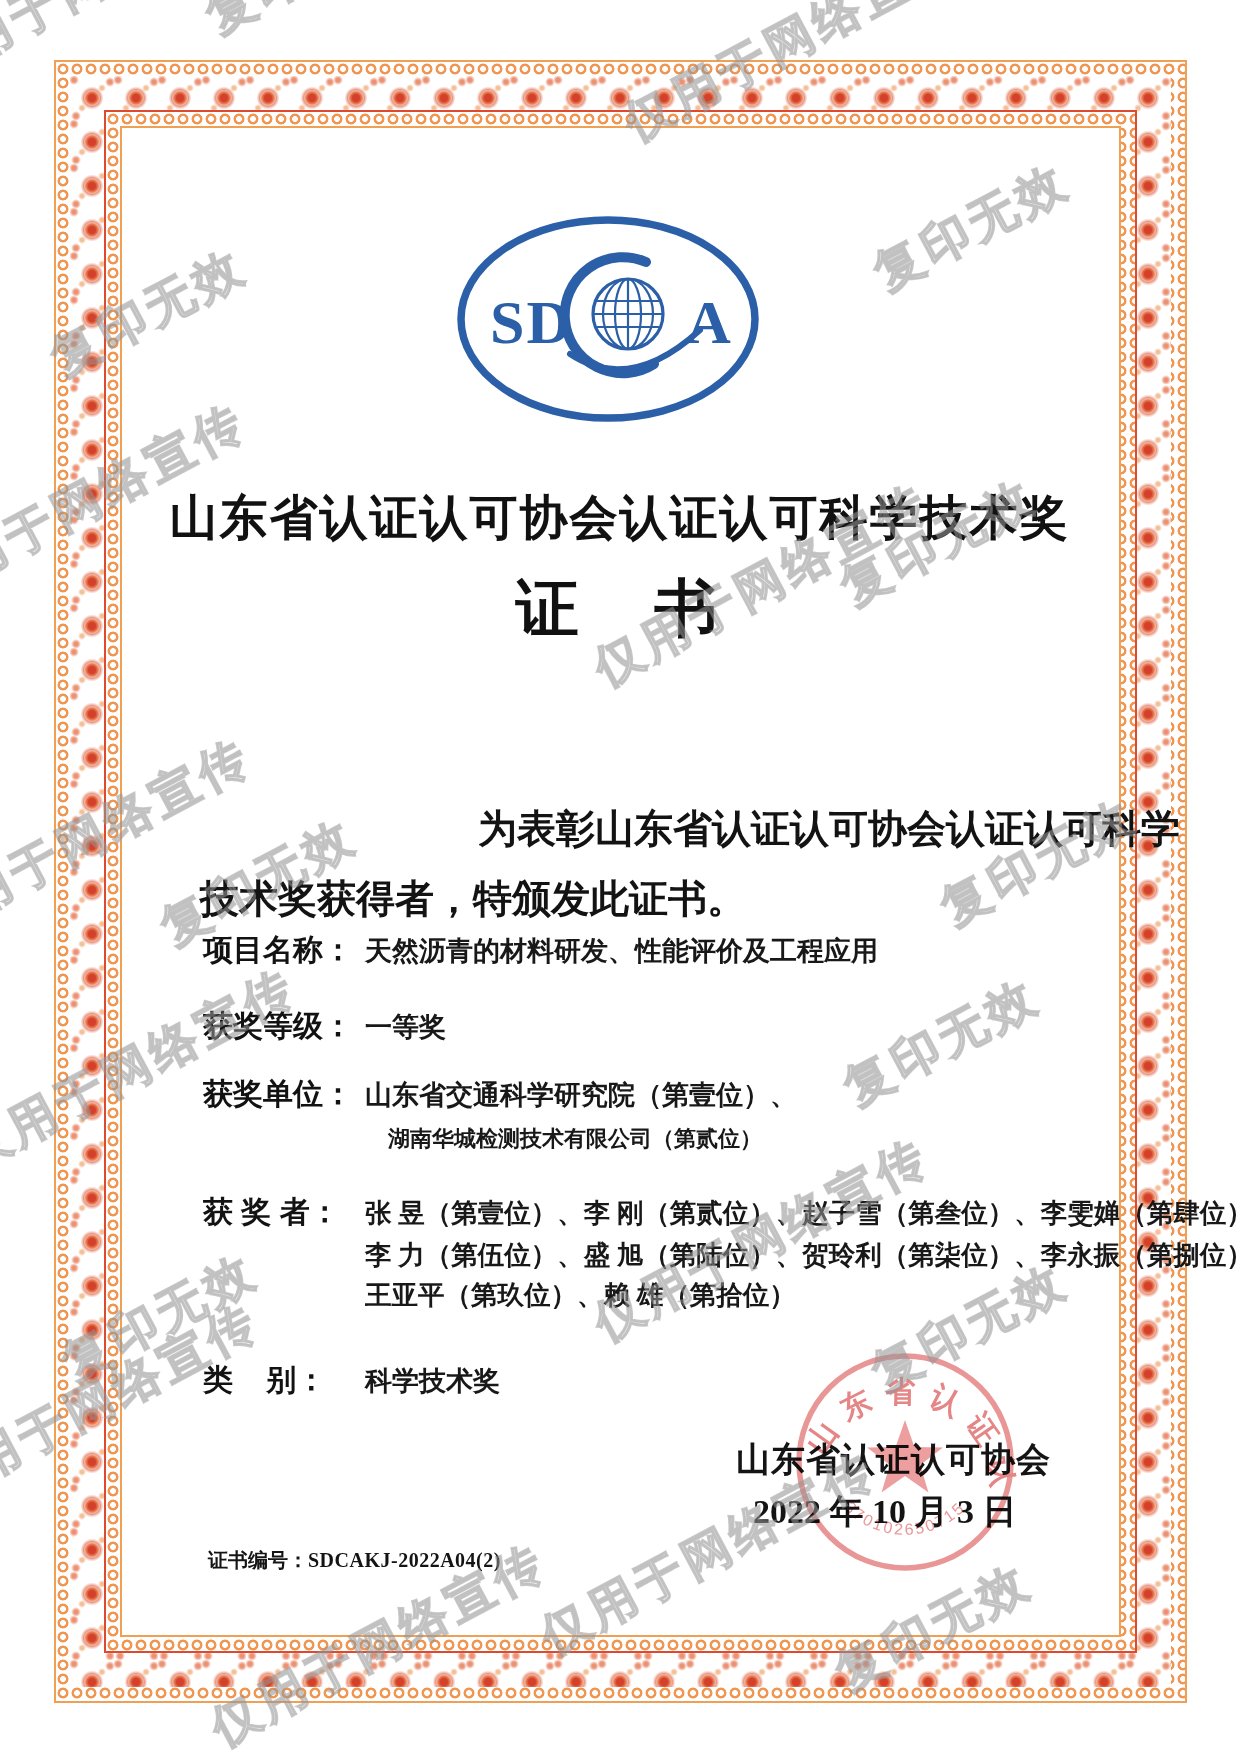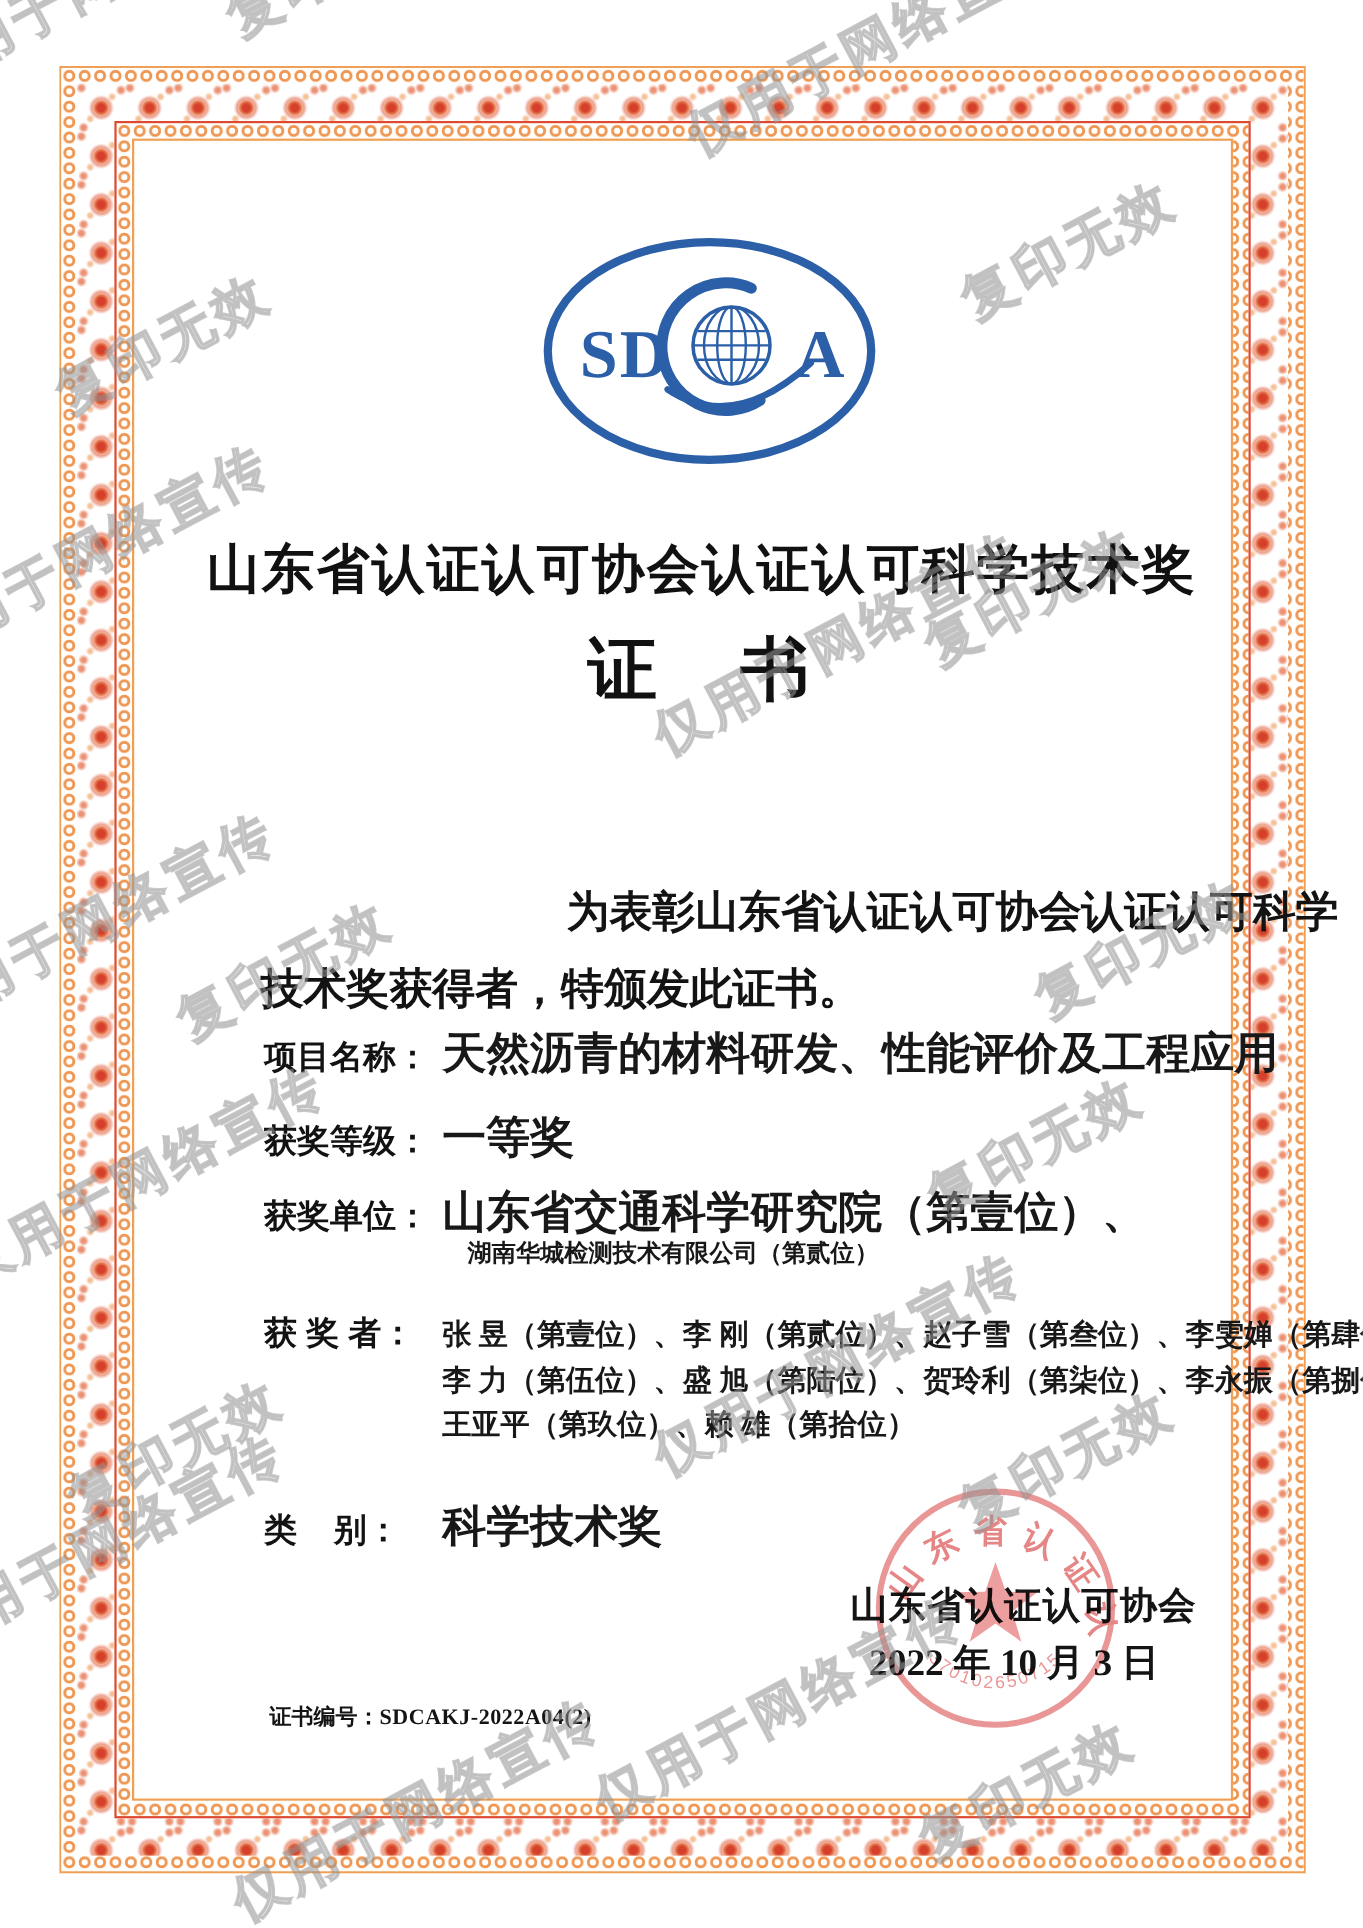--- a/index.html
+++ b/index.html
@@ -23,33 +23,33 @@
       radial-gradient(circle at 40px 40px, rgba(230,110,70,.75) 2px, rgba(230,110,70,0) 5px),
       radial-gradient(circle at 32px 12px, rgba(238,150,82,.6) 1.6px, rgba(238,150,82,0) 4px),
       radial-gradient(circle at 12px 32px, rgba(238,150,82,.6) 1.6px, rgba(238,150,82,0) 4px);
     background-size:44px 44px;}
   .band-beads-b{inset:48px;border:2px solid #dd4a30;background-color:#fff;
     background-image:radial-gradient(circle at 7px 7px,#fff 2.6px,#ee9652 3.2px,#ee9652 5.1px,#fff 5.8px);
     background-size:14px 14px;}
   .inner-panel{inset:64px;background:#fff;border:2px solid #f0a055;}
 
   
-  .content{position:absolute;inset:0;z-index:3;margin-left:37px;}
+  .content{position:absolute;inset:0;z-index:3;}
   .logo-box{position:absolute;left:452px;top:212px;width:312px;height:215px;}
   .cert-title{position:absolute;left:0;right:0;top:486px;text-align:center;
     font-family:"Liberation Sans",sans-serif;font-weight:700;font-size:48px;letter-spacing:2px;color:#111;}
   .cert-doctype{position:absolute;left:0;right:0;top:566px;text-align:center;
     font-family:"Liberation Sans",sans-serif;font-weight:700;font-size:63px;letter-spacing:6px;word-spacing:46px;color:#111;}
   .intro{position:absolute;left:200px;width:900px;font-size:39px;font-weight:600;color:#131313;}
   .intro1{top:802px;padding-left:80px;text-align:right;}
   .intro2{top:872px;}
   .frow{position:absolute;left:203px;white-space:nowrap;}
   .flabel{display:inline-block;width:162px;font-family:"Liberation Sans",sans-serif;
     font-weight:700;font-size:30px;color:#121212;white-space:pre;vertical-align:baseline;}
-  .fvalue{font-size:40px;font-weight:600;color:#181818;}
+  .fvalue{font-size:27px;font-weight:600;color:#181818;}
   .fvalue.small{font-size:26.5px;}
   .vline{position:absolute;white-space:nowrap;font-size:22px;font-weight:600;color:#181818;}
   .vline.small{font-size:26.5px;}
   .issuer{position:absolute;left:736px;top:1437px;font-size:34px;font-weight:600;letter-spacing:1px;color:#141414;}
   .issue-date{position:absolute;left:753px;top:1489px;font-size:34px;font-weight:600;color:#141414;}
   .certno{position:absolute;left:208px;top:1547px;font-size:20px;font-weight:600;color:#141414;}
   .certno .no-value{letter-spacing:.5px;}
 
   
   .seal{position:absolute;left:791px;top:1348px;width:228px;height:228px;z-index:4;

